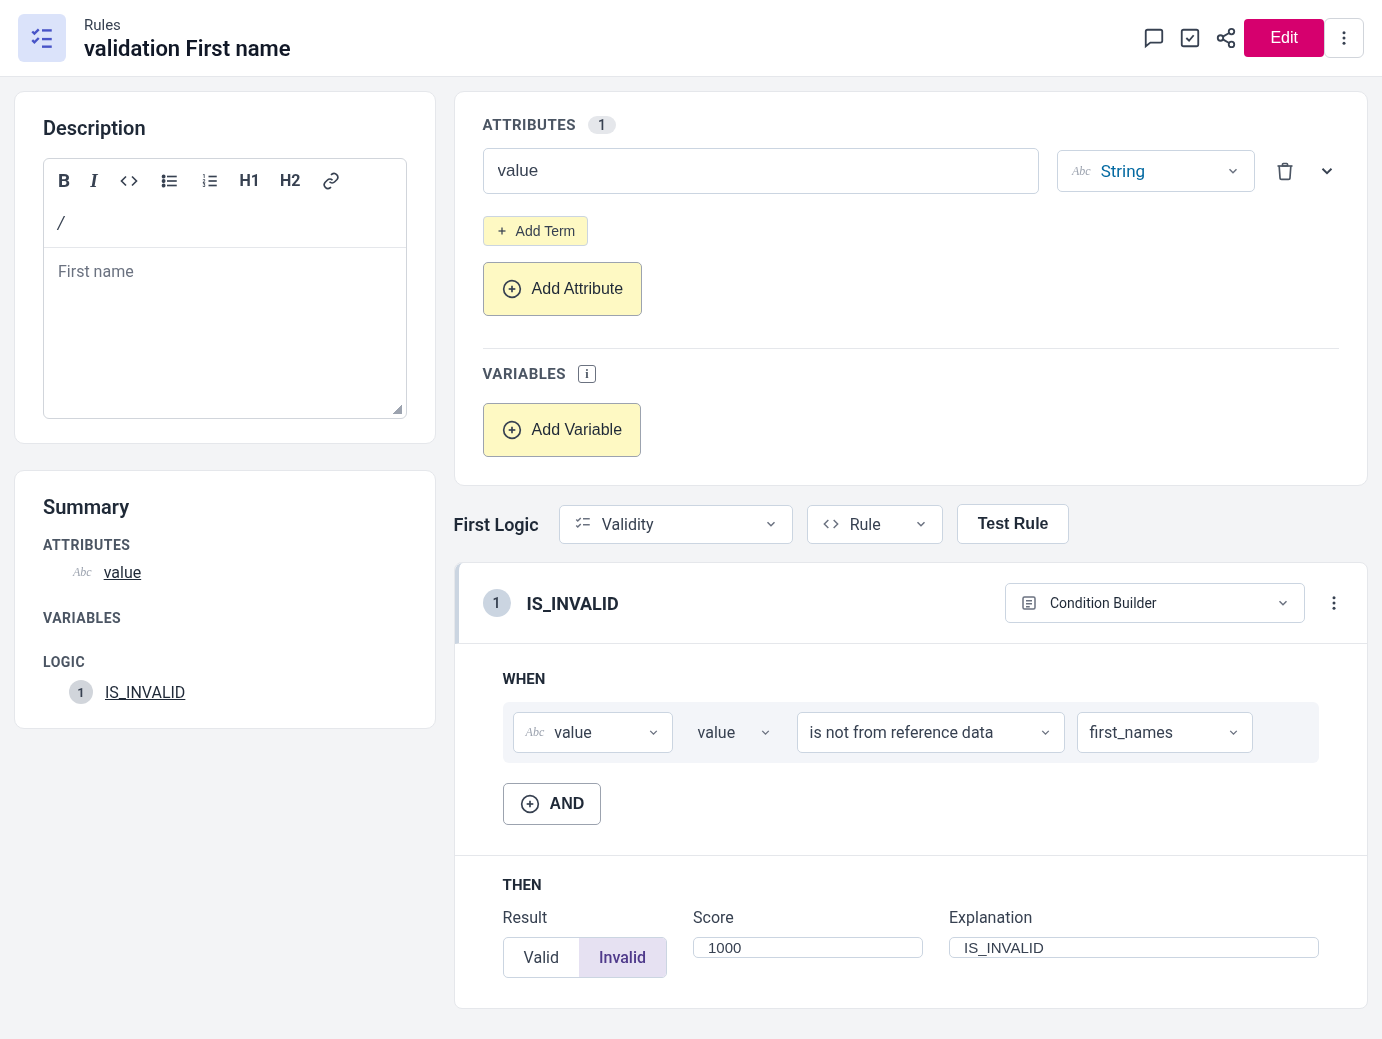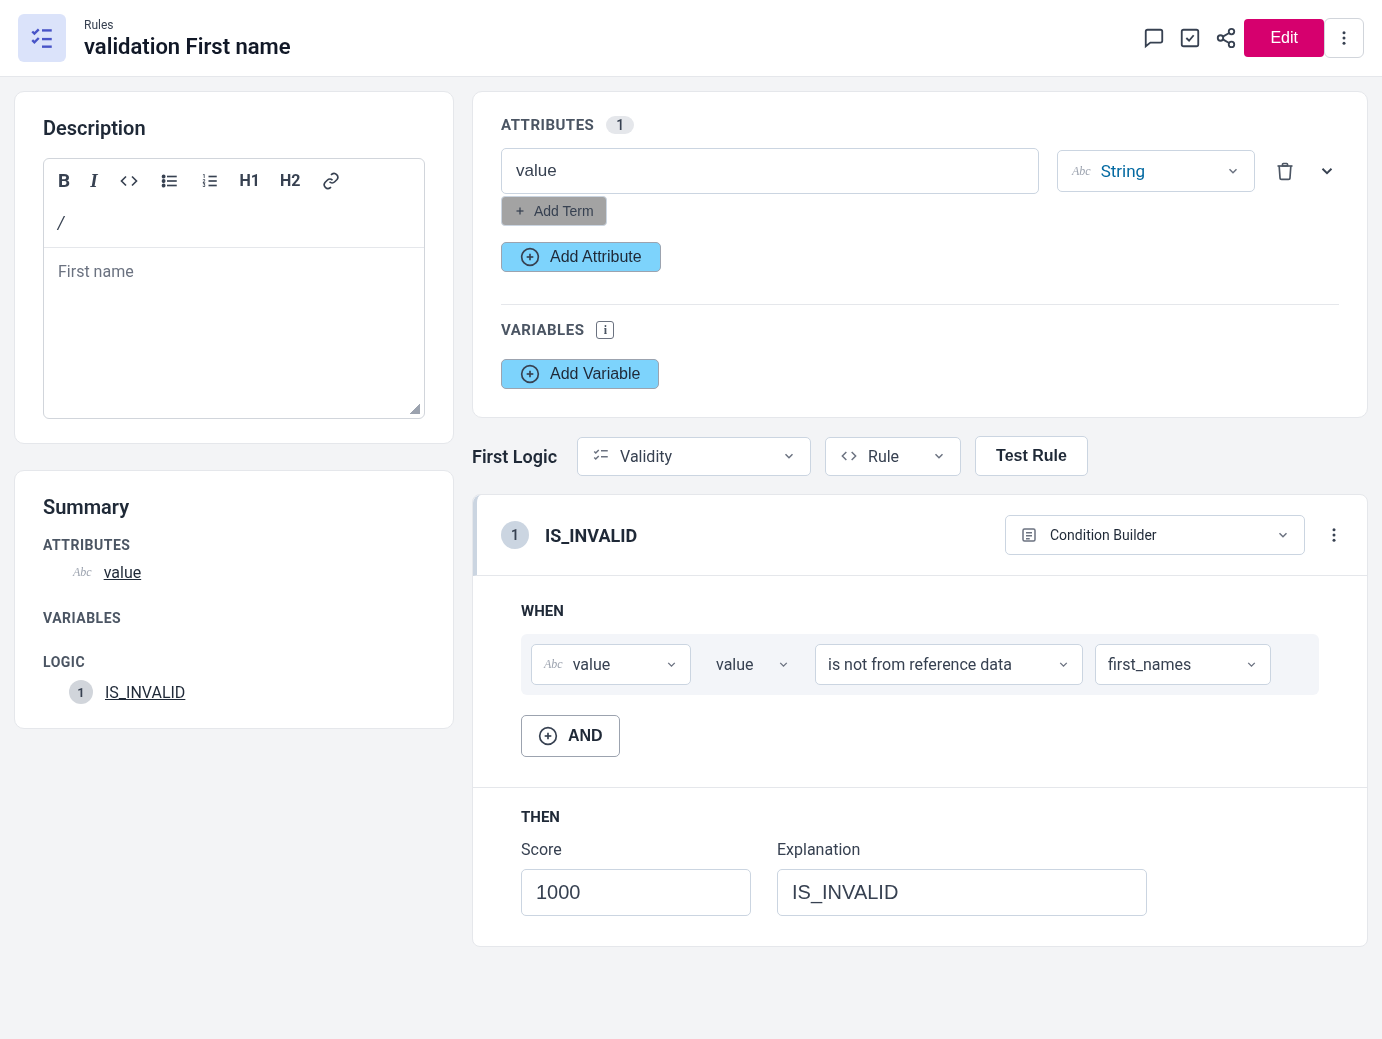--- a/index.html
+++ b/index.html
@@ -1,20 +1,20 @@
 <!DOCTYPE html>
 <html><head>
 <meta charset="utf-8">
 <style>
 * { box-sizing: border-box; margin: 0; padding: 0; }
 body { font-family: -apple-system, BlinkMacSystemFont, "Segoe UI", Roboto, sans-serif; background:#f3f4f6; color:#1f2937; font-size:14px; width:1382px; height:1039px; overflow:hidden; }
 .header { background:#fff; display:flex; align-items:center; padding:14px 18px; border-bottom:1px solid #e5e7eb; }
 .hdr-icon { width:48px; height:48px; background:#dbe3fa; border-radius:6px; display:flex; align-items:center; justify-content:center; margin-right:18px; }
 .hdr-title-block { flex:1; }
-.hdr-breadcrumb { font-size:12px; color:#374151; }
+.hdr-breadcrumb { font-size:15px; color:#374151; }
 .hdr-title { font-size:22px; font-weight:600; color:#111827; margin-top:2px; }
 .hdr-actions { display:flex; align-items:center; }
 .hdr-icon-btn { width:36px; height:36px; display:flex; align-items:center; justify-content:center; cursor:pointer; border-radius:4px; }
 .edit-btn { background:#d6006e; color:#fff; padding:10px 26px; font-size:16px; font-weight:500; border:none; border-radius:4px; cursor:pointer; }
 .more-btn { width:40px; height:40px; border:1px solid #d1d5db; border-radius:6px; display:flex; align-items:center; justify-content:center; cursor:pointer; }
 .layout { display:flex; padding:14px; gap:18px; }
 .sidebar { width:440px; display:flex; flex-direction:column; gap:26px; }
 .card { background:#fff; border:1px solid #e5e7eb; border-radius:10px; padding:24px 28px; }
 .card-title { font-size:20px; font-weight:600; color:#1f2937; margin-bottom:18px; }
 .editor-box { border:1px solid #d1d5db; border-radius:6px; }
@@ -32,22 +32,22 @@
 .top-panel { background:#fff; border:1px solid #e5e7eb; border-radius:10px; padding:16px 28px 28px; }
 .section-hdr { display:flex; align-items:center; gap:12px; margin-bottom:14px; margin-top:8px; }
 .section-title { font-size:15px; font-weight:700; color:#4b5563; letter-spacing:.5px; }
 .count-badge { background:#e5e7eb; border-radius:10px; padding:1px 10px; font-size:14px; color:#374151; font-weight:500; }
 .attr-row { display:flex; align-items:center; gap:18px; }
 .text-input { border:1px solid #cbd5e1; border-radius:5px; padding:12px 14px; font-size:17px; color:#374151; flex:1; }
 .select-box { border:1px solid #cbd5e1; border-radius:5px; padding:10px 14px; display:flex; align-items:center; gap:10px; width:198px; cursor:pointer; }
 .select-label { flex:1; font-size:17px; color:#0369a1; }
 .chev { color:#6b7280; }
 .icon-btn2 { color:#4b5563; cursor:pointer; width:24px; height:24px; display:flex; align-items:center; justify-content:center; }
-.pill-btn { border:1px solid #cbd5e1; border-radius:4px; padding:6px 12px; display:inline-flex; align-items:center; gap:8px; font-size:14px; color:#374151; cursor:pointer; margin-top:2px; background:#a3a3a3; }
-.outline-btn { border:1px solid #9ca3af; border-radius:5px; padding:4px 18px; display:inline-flex; align-items:center; gap:10px; font-size:16px; color:#1f2937; cursor:pointer; margin-top:16px; background:#7dd3fc; font-weight:500; }
+.pill-btn { border:1px solid #cbd5e1; border-radius:4px; padding:6px 12px; display:inline-flex; align-items:center; gap:8px; font-size:14px; color:#374151; cursor:pointer; margin-top:22px; background:#fef9c3; }
+.outline-btn { border:1px solid #9ca3af; border-radius:5px; padding:16px 18px; display:inline-flex; align-items:center; gap:10px; font-size:16px; color:#1f2937; cursor:pointer; margin-top:16px; background:#fef9c3; font-weight:500; }
 .hr { border:none; border-top:1px solid #e5e7eb; margin:32px 0 16px; }
 .info-icon { border:1.5px solid #6b7280; width:18px; height:18px; border-radius:3px; display:flex; align-items:center; justify-content:center; font-size:12px; font-weight:700; color:#4b5563; font-family:serif; }
 .logic-hdr { display:flex; align-items:center; gap:14px; }
 .logic-title { font-size:18px; font-weight:600; color:#1f2937; margin-right:6px; }
 .sel2 { border:1px solid #cbd5e1; border-radius:5px; padding:9px 14px; display:flex; align-items:center; gap:10px; cursor:pointer; background:#fff; }
 .sel2 .lbl { font-size:16px; color:#374151; }
 .sel2.validity { width:234px; }
 .sel2.rule { width:136px; }
 .test-btn { border:1px solid #cbd5e1; border-radius:5px; padding:10px 20px; font-size:16px; color:#1f2937; background:#fff; cursor:pointer; font-weight:700; }
 .rule-panel { background:#fff; border:1px solid #e5e7eb; border-radius:8px; }
@@ -63,21 +63,21 @@
 .when-sel.plain { background:#f3f5f9; border-color:#f3f5f9; }
 .when-sel .lbl { font-size:16px; color:#374151; }
 .and-btn { border:1px solid #9ca3af; border-radius:5px; padding:10px 16px; display:inline-flex; align-items:center; gap:10px; font-size:16px; font-weight:600; color:#1f2937; cursor:pointer; margin-top:20px; background:#fff; }
 .then-hr { border:none; border-top:1px solid #e5e7eb; margin:30px -48px 20px; }
 .then-row { display:flex; gap:26px; }
 .then-col { display:flex; flex-direction:column; gap:10px; }
 .then-lbl { font-size:16px; color:#374151; }
 .toggle-grp { border:1px solid #cbd5e1; border-radius:5px; display:flex; overflow:hidden; }
 .toggle-opt { padding:10px 20px; font-size:16px; color:#374151; cursor:pointer; }
 .toggle-opt.active { background:#e6e1f2; color:#4f3a8b; font-weight:500; }
-.t-input { border:1px solid #cbd5e1; border-radius:5px; padding:11px 14px; font-size:20px; color:#374151; width:230px; }
+.t-input { border:1px solid #cbd5e1; border-radius:5px; padding:1px 14px; font-size:15px; color:#374151; width:230px; }
 .t-input.wide { width:370px; }
 svg { display:block; }
 </style>
 </head>
 <body>
 
 <div class="header">
   <div class="hdr-icon">
     <svg width="26" height="26" viewBox="0 0 24 24" fill="none" stroke="#4854c7" stroke-width="2.2">
         <path d="M3 6l2 2 4-4"></path>
@@ -339,20 +339,27 @@
               <line x1="8" y1="12" x2="16" y2="12"></line>
             </svg>
           <span>AND</span>
         </button>
 
         <hr class="then-hr">
 
         <div class="sub-title">THEN</div>
         <div class="then-row">
           <div class="then-col">
+            <span class="then-lbl">Result</span>
+            <div class="toggle-grp">
+              <div class="toggle-opt">Valid</div>
+              <div class="toggle-opt active">Invalid</div>
+            </div>
+          </div>
+          <div class="then-col">
             <span class="then-lbl">Score</span>
             <input class="t-input" value="1000" style="">
           </div>
           <div class="then-col">
             <span class="then-lbl">Explanation</span>
             <input class="t-input wide" value="IS_INVALID" style="">
           </div>
         </div>
       </div>
     </div>

